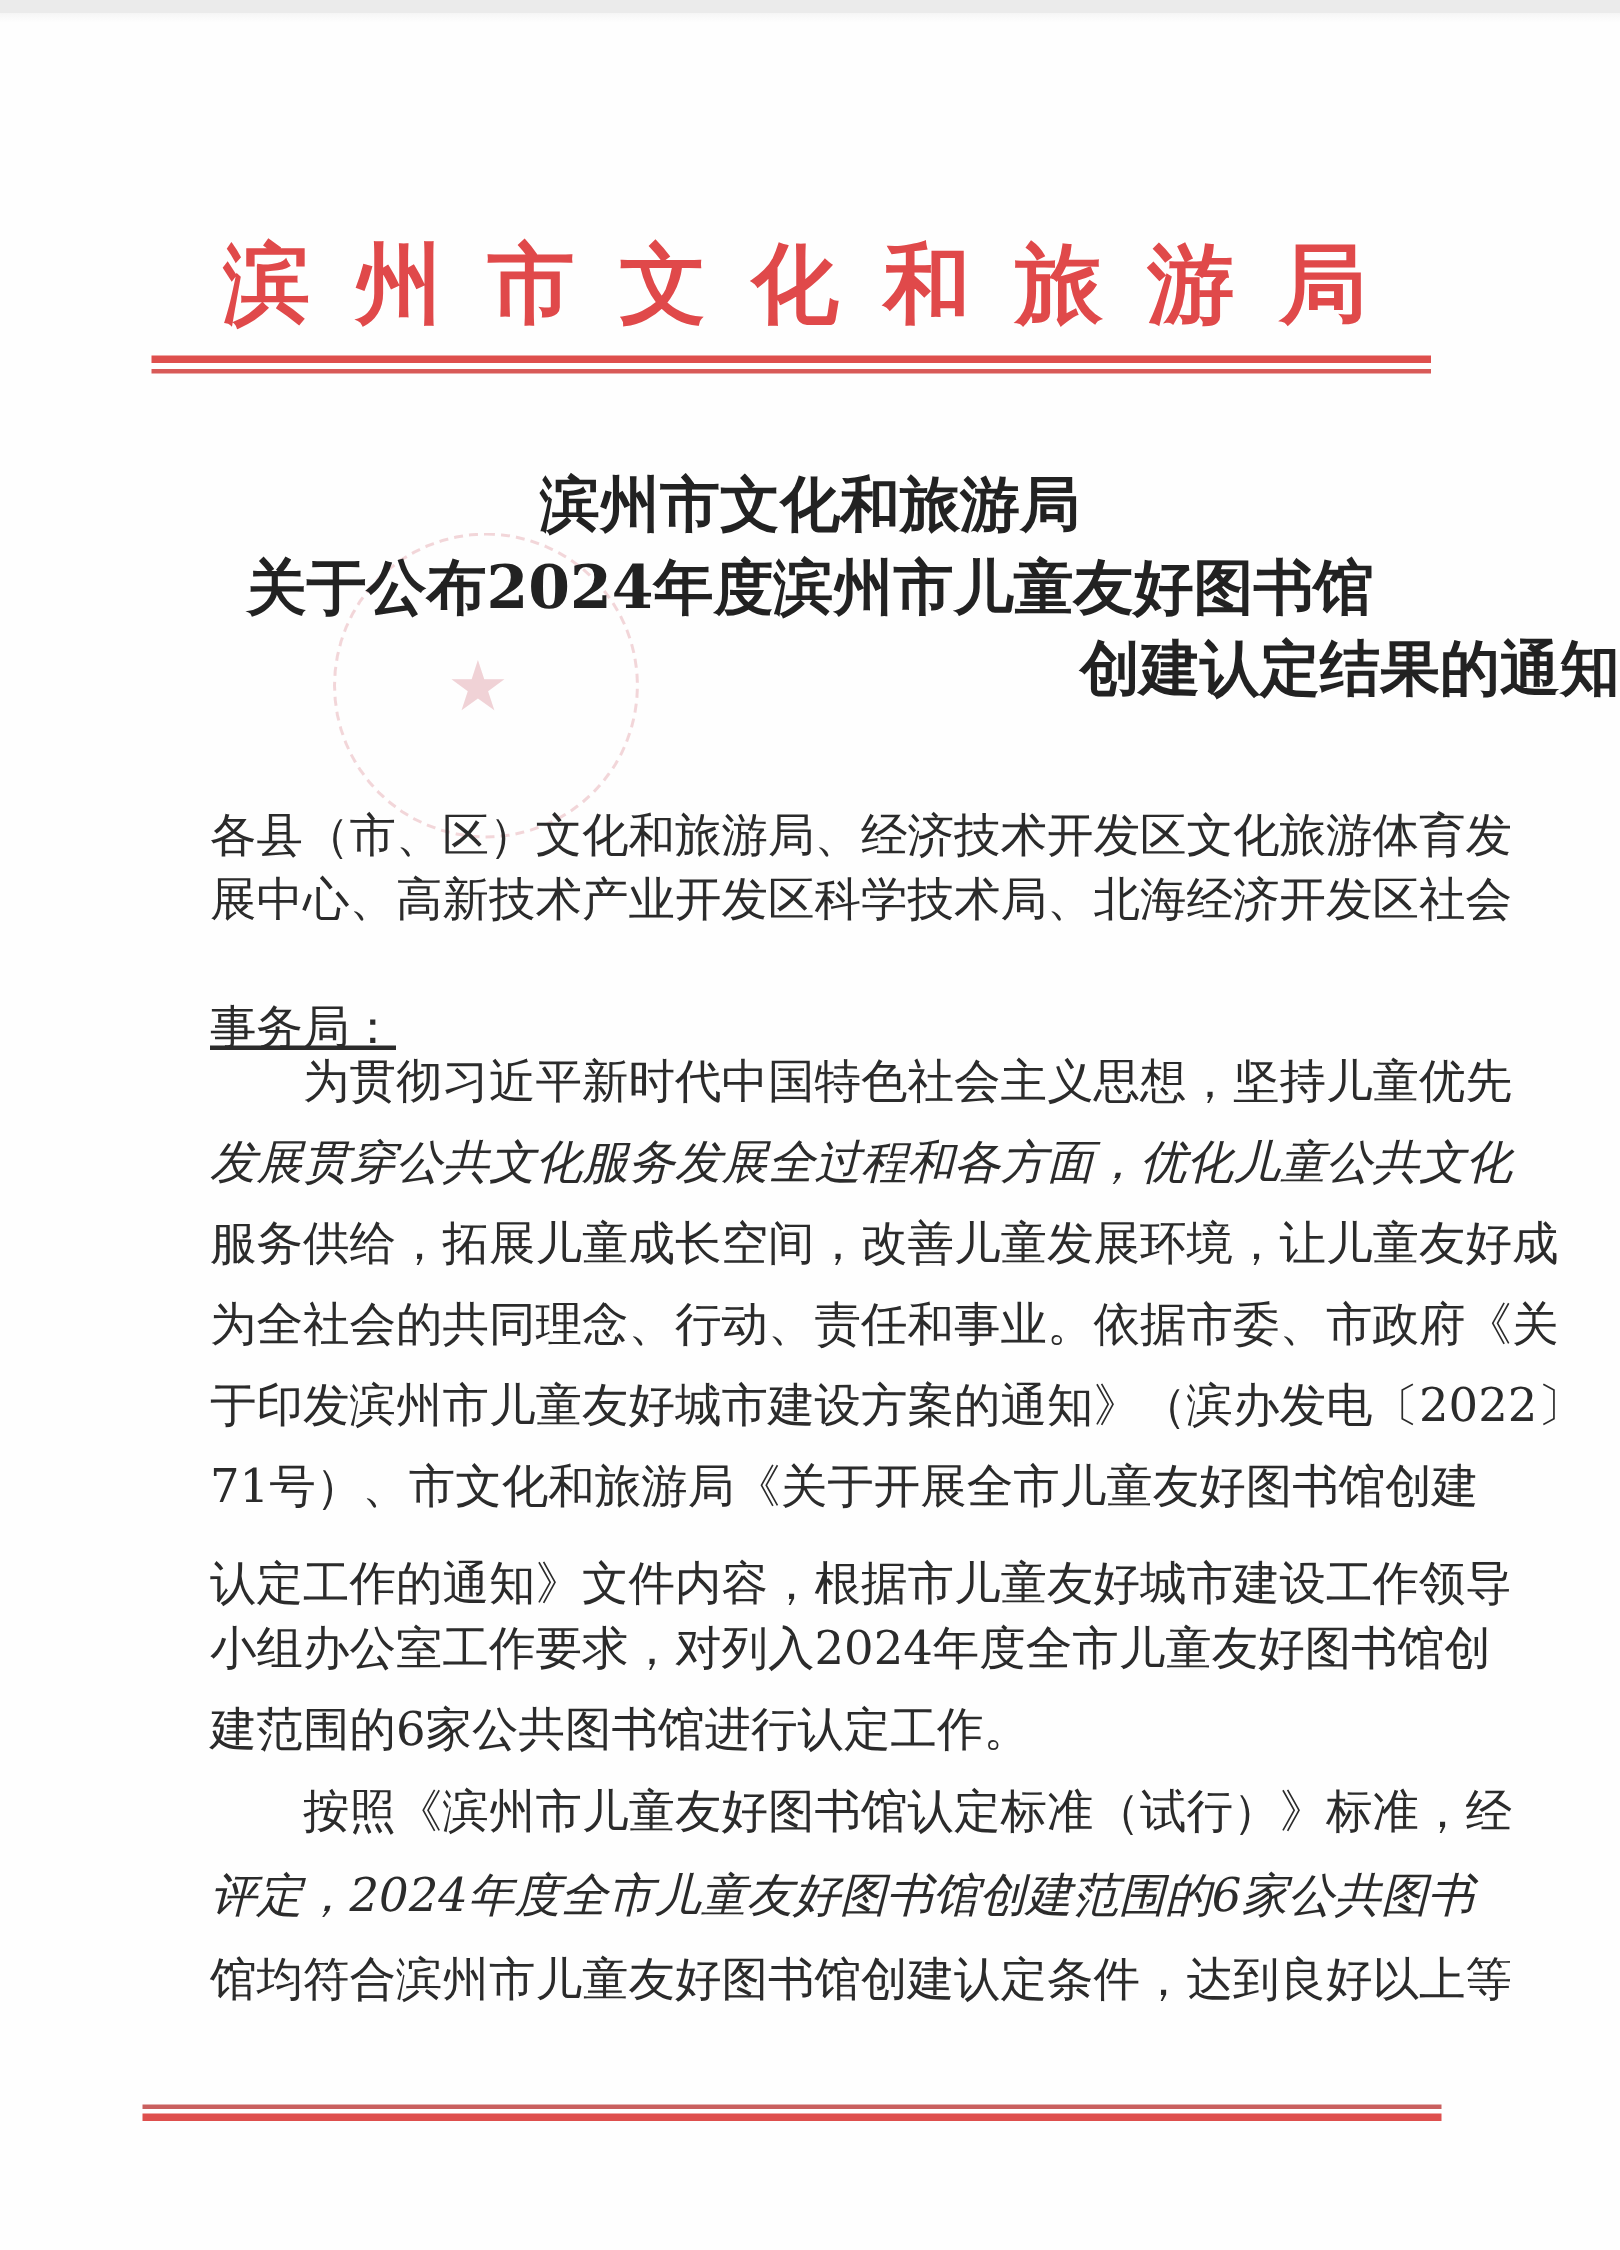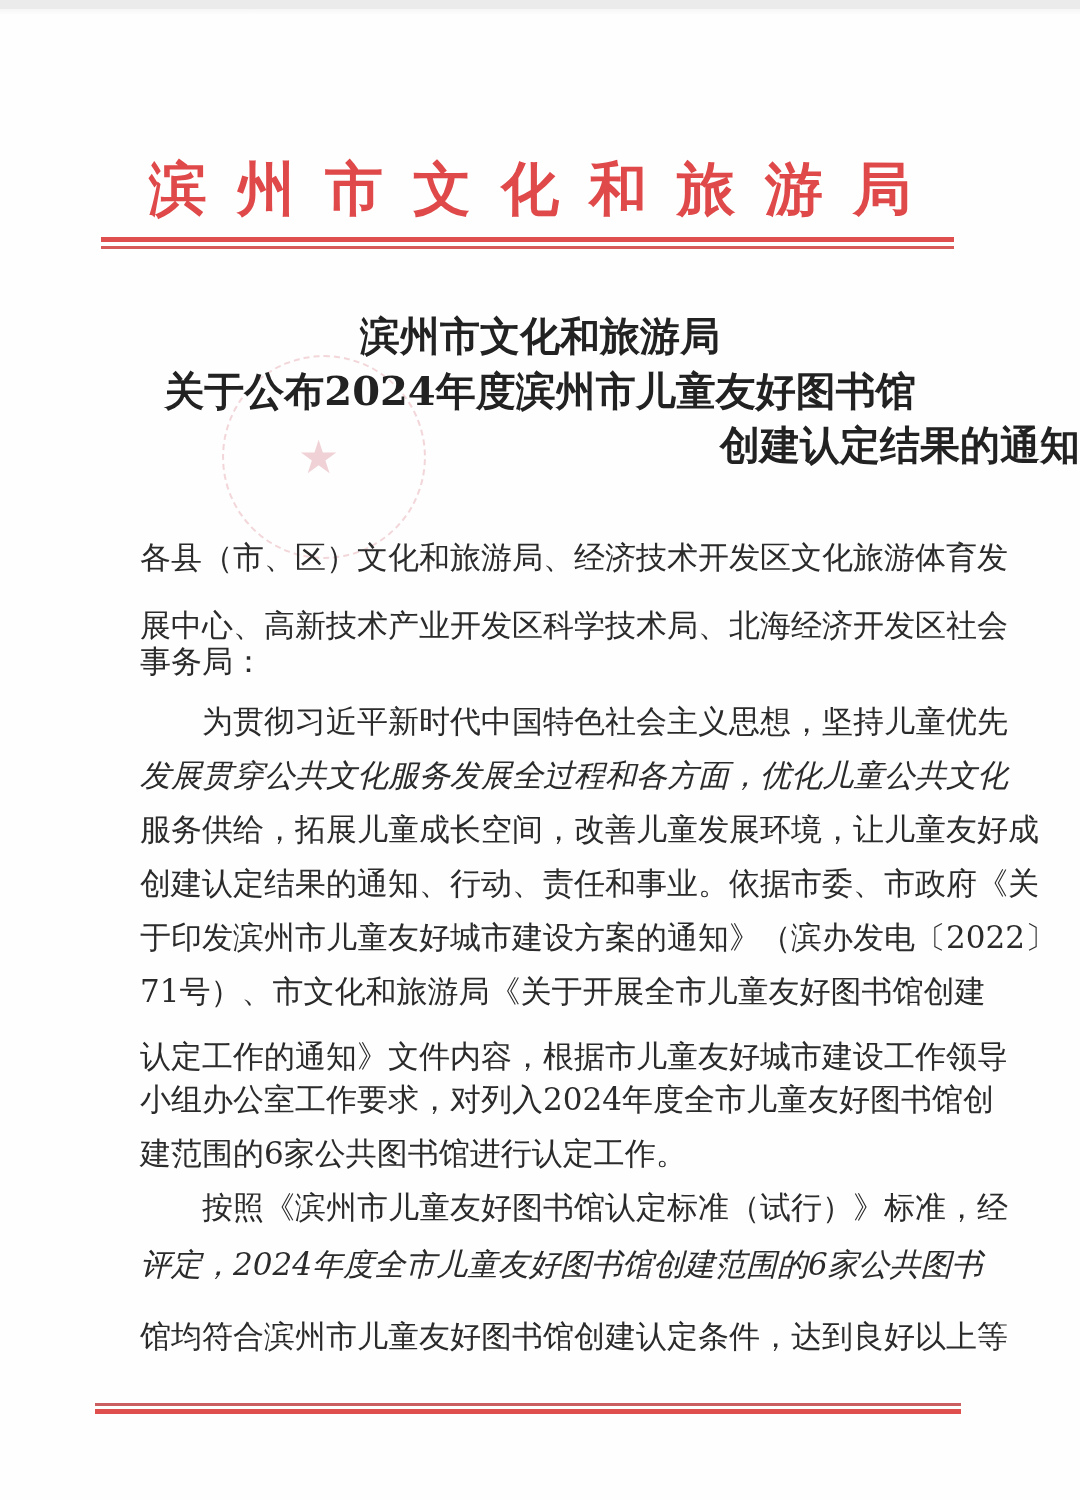--- a/index.html
+++ b/index.html
@@ -90,38 +90,38 @@
 
 <div class="seal"></div>
 <div class="seal-star">★</div>
 
 <div class="doc-title t1">滨州市文化和旅游局</div>
 <div class="doc-title t2">关于公布2024年度滨州市儿童友好图书馆</div>
 <div class="doc-title t3">创建认定结果的通知</div>
 
 <div class="body-text" style="top:537px;">
   <div class="line" style="top:0px;">各县（市、区）文化和旅游局、经济技术开发区文化旅游体育发</div>
-  <div class="line" style="top:68px;">展中心、高新技术产业开发区科学技术局、北海经济开发区社会</div>
-  <div class="line" style="top:104px;">事务局：</div>
+  <div class="line" style="top:43px;">展中心、高新技术产业开发区科学技术局、北海经济开发区社会</div>
+  <div class="line" style="top:128px;text-decoration:underline;">事务局：</div>
 </div>
 
 <div class="body-text" style="top:701px;">
   <div class="line" style="top:0px; left:62px;">为贯彻习近平新时代中国特色社会主义思想，坚持儿童优先</div>
   <div class="line" style="top:54px;font-style:italic;">发展贯穿公共文化服务发展全过程和各方面，优化儿童公共文化</div>
   <div class="line" style="top:108px;">服务供给，拓展儿童成长空间，改善儿童发展环境，让儿童友好成</div>
-  <div class="line" style="top:162px;">创建认定结果的通知、行动、责任和事业。依据市委、市政府《关</div>
+  <div class="line" style="top:162px;">为全社会的共同理念、行动、责任和事业。依据市委、市政府《关</div>
   <div class="line" style="top:216px;">于印发滨州市儿童友好城市建设方案的通知》（滨办发电〔2022〕</div>
   <div class="line" style="top:270px;">71号）、市文化和旅游局《关于开展全市儿童友好图书馆创建</div>
   <div class="line" style="top:309px;margin-top:26px;">认定工作的通知》文件内容，根据市儿童友好城市建设工作领导</div>
   <div class="line" style="top:378px;">小组办公室工作要求，对列入2024年度全市儿童友好图书馆创</div>
   <div class="line" style="top:432px;text-align:right;">建范围的6家公共图书馆进行认定工作。</div>
 </div>
 
 <div class="body-text" style="top:1188px;">
   <div class="line" style="top:0px; left:62px;font-family:Liberation Serif, serif;">按照《滨州市儿童友好图书馆认定标准（试行）》标准，经</div>
   <div class="line" style="top:56px;font-style:italic;">评定，2024年度全市儿童友好图书馆创建范围的6家公共图书</div>
-  <div class="line" style="top:128px;">馆均符合滨州市儿童友好图书馆创建认定条件，达到良好以上等</div>
+  <div class="line" style="top:112px;font-family:Liberation Serif, serif;">馆均符合滨州市儿童友好图书馆创建认定条件，达到良好以上等</div>
 </div>
 
 <div class="rule rule-bottom">
   <div class="thin"></div>
   <div class="thick"></div>
 </div>
 
 </body></html>

